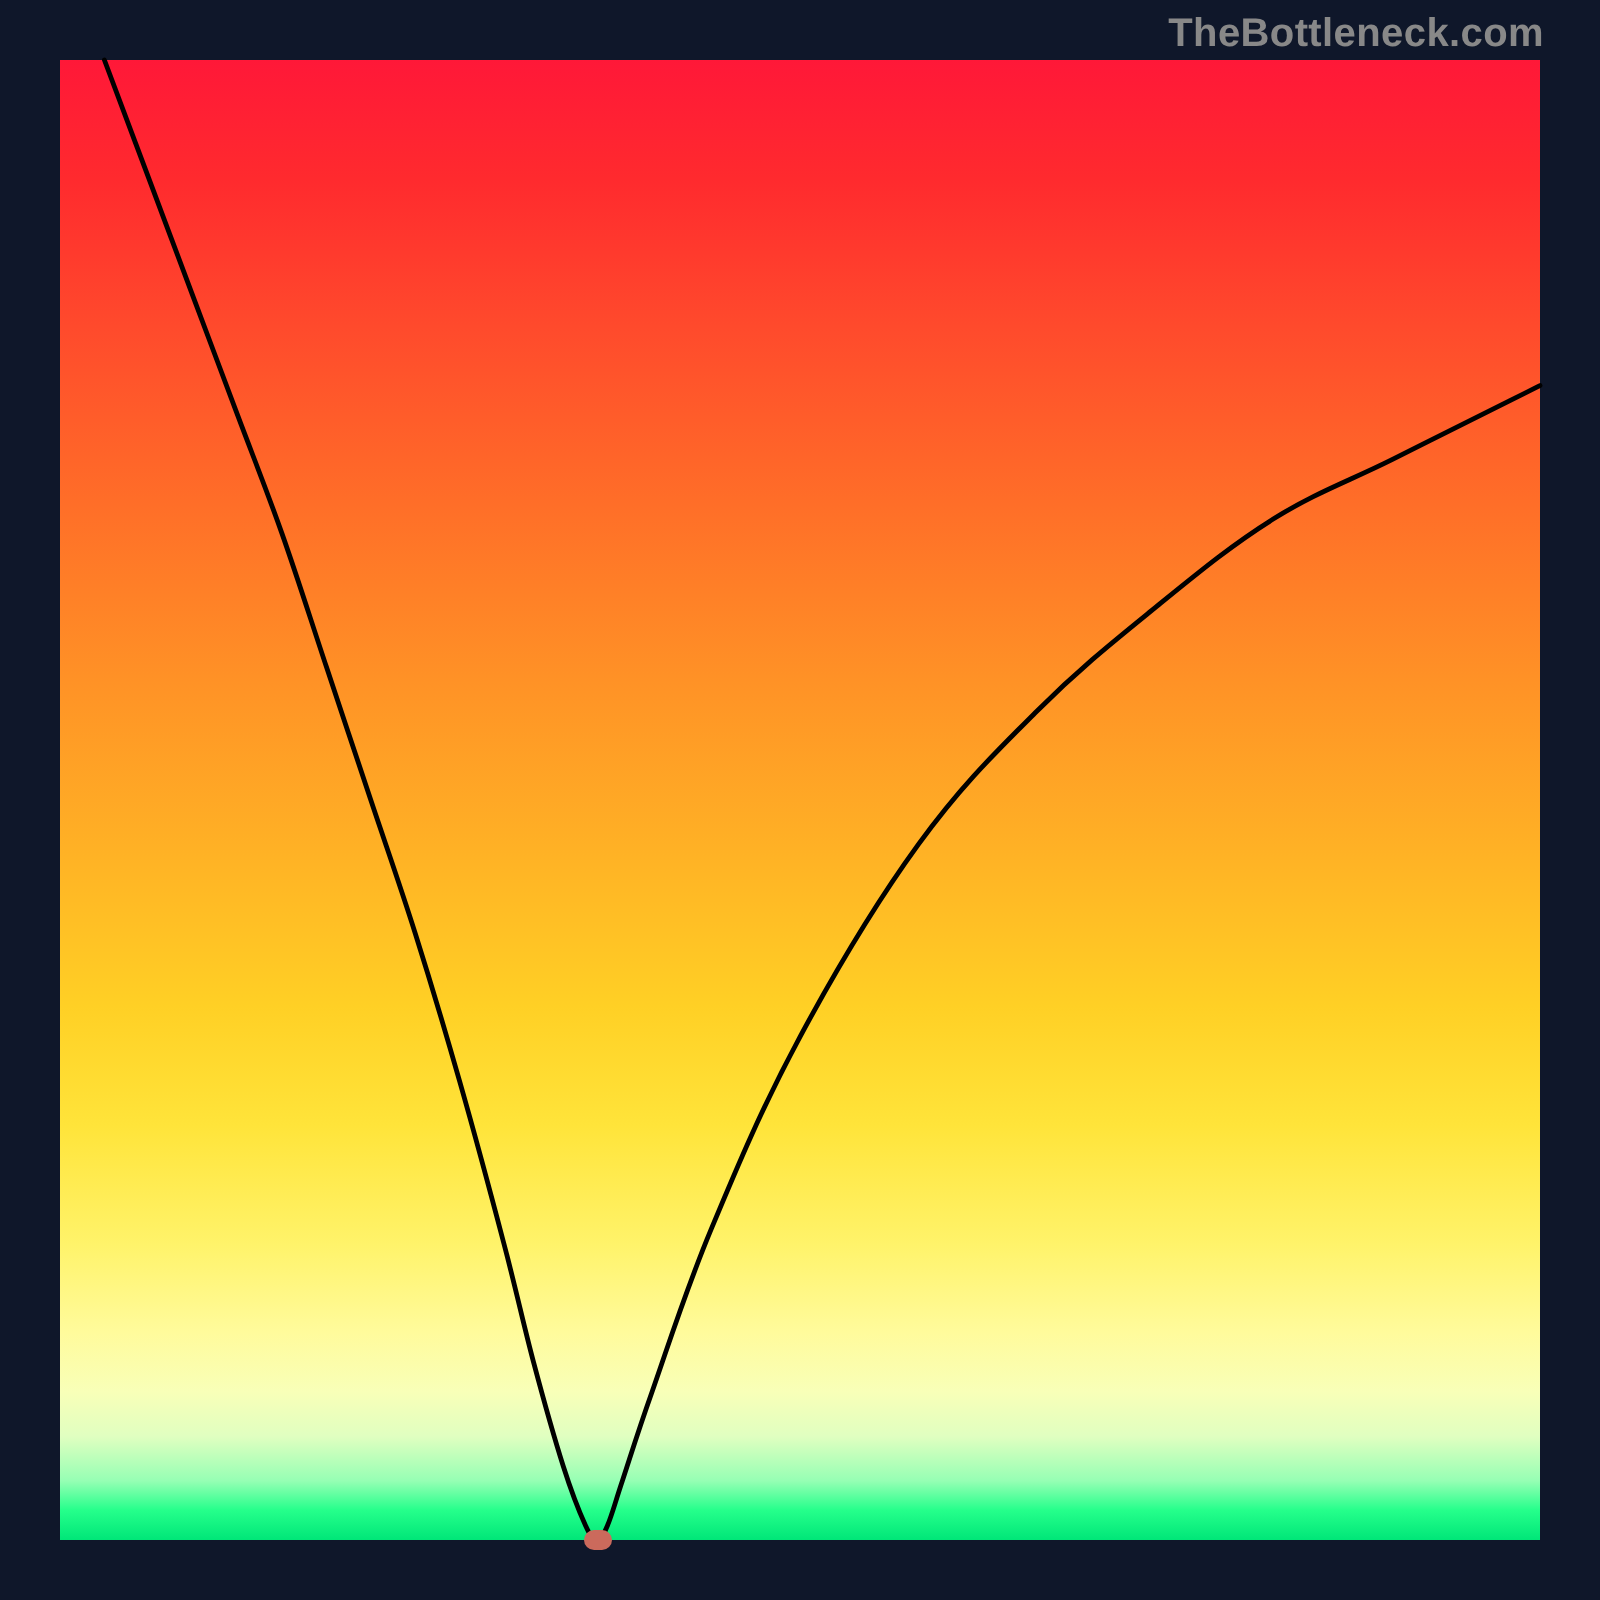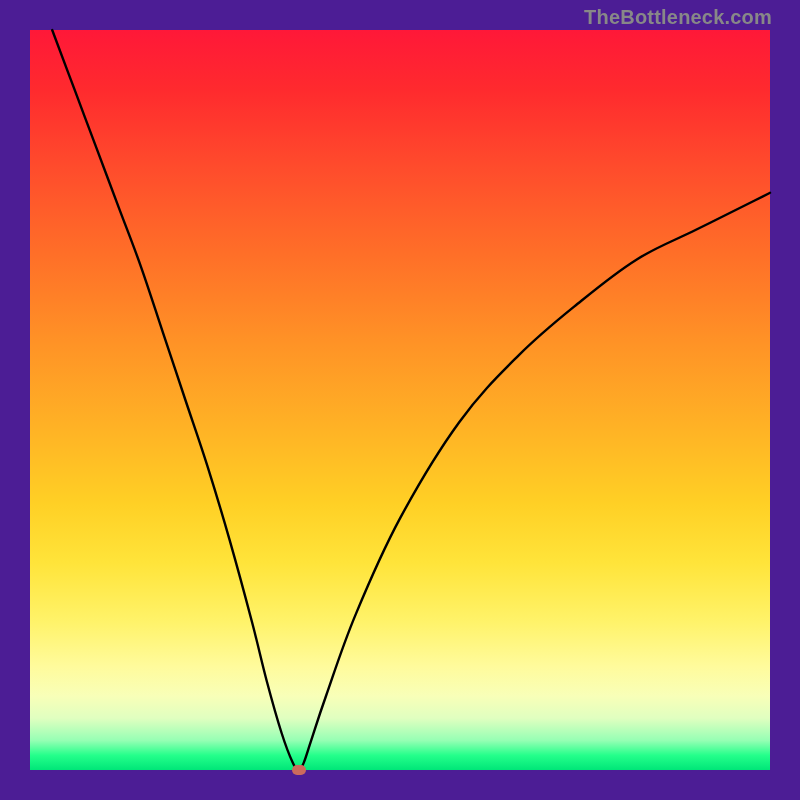--- a/index.html
+++ b/index.html
@@ -8,21 +8,21 @@
     width: 800px;
     height: 800px;
     background: #000;
     overflow: hidden;
     font-family: Arial, Helvetica, sans-serif;
   }
   .frame {
     position: relative;
     width: 800px;
     height: 800px;
-    background: #4c1d95;
+    background: #0f172a;
   }
   .plot-area {
     position: absolute;
     left: 30px;
     top: 30px;
     width: 740px;
     height: 740px;
     
     background: linear-gradient(
       to bottom,

